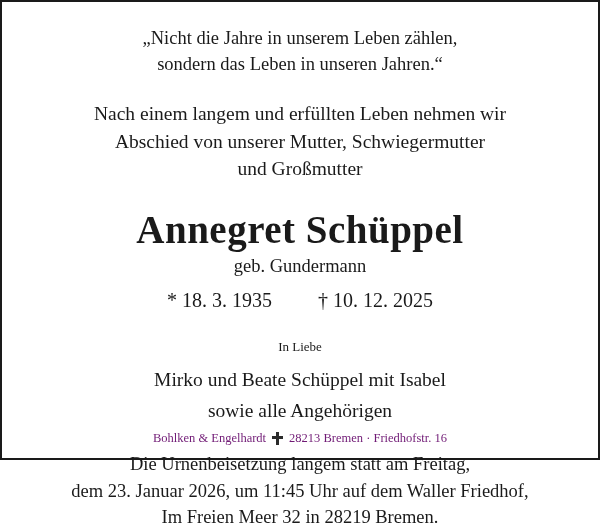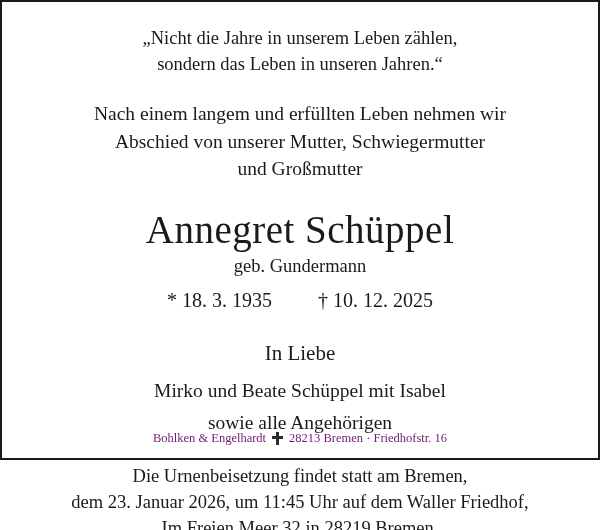--- a/index.html
+++ b/index.html
@@ -37,38 +37,38 @@
     font-size: 19.5px;
     line-height: 1.42;
     margin-top: 23px;
   }
   .name {
     text-align: center;
     font-size: 39px;
     letter-spacing: 0.5px;
     margin-top: 26px;
     line-height: 1.1;
-    font-weight: normal;
+    font-weight: bold;
   }
   .maiden {
     text-align: center;
     font-size: 18.5px;
     margin-top: 4px;
   }
   .dates {
     margin-top: 12px;
     font-size: 20px;
     display: flex;
     justify-content: center;
     gap: 46px;
     white-space: nowrap;
   }
   .inlove {
     text-align: center;
-    font-size: 21px;
+    font-size: 13px;
     margin-top: 26px;
     line-height: 1.45;
   }
   .family {
     text-align: center;
     font-size: 19.5px;
     margin-top: 9px;
     line-height: 1.45;
   }
   .family div + div {
@@ -144,21 +144,21 @@
   </div>
 
   <div class="inlove">In Liebe</div>
 
   <div class="family">
     <div>Mirko und Beate Schüppel mit Isabel</div>
     <div>sowie alle Angehörigen</div>
   </div>
 
   <div class="funeral">
-    <div>Die Urnenbeisetzung findet statt am Bremen,</div>
+    <div>Die Urnenbeisetzung langem statt am Freitag,</div>
     <div>dem 23. Januar 2026, um 11:45 Uhr auf dem Waller Friedhof,</div>
     <div>Im Freien Meer 32 in 28219 Bremen.</div>
   </div>
 
   <div class="footer">
     <span>Bohlken &amp; Engelhardt</span>
     <span class="footer-cross"></span>
     <span>28213 Bremen · Friedhofstr. 16</span>
   </div>
 

